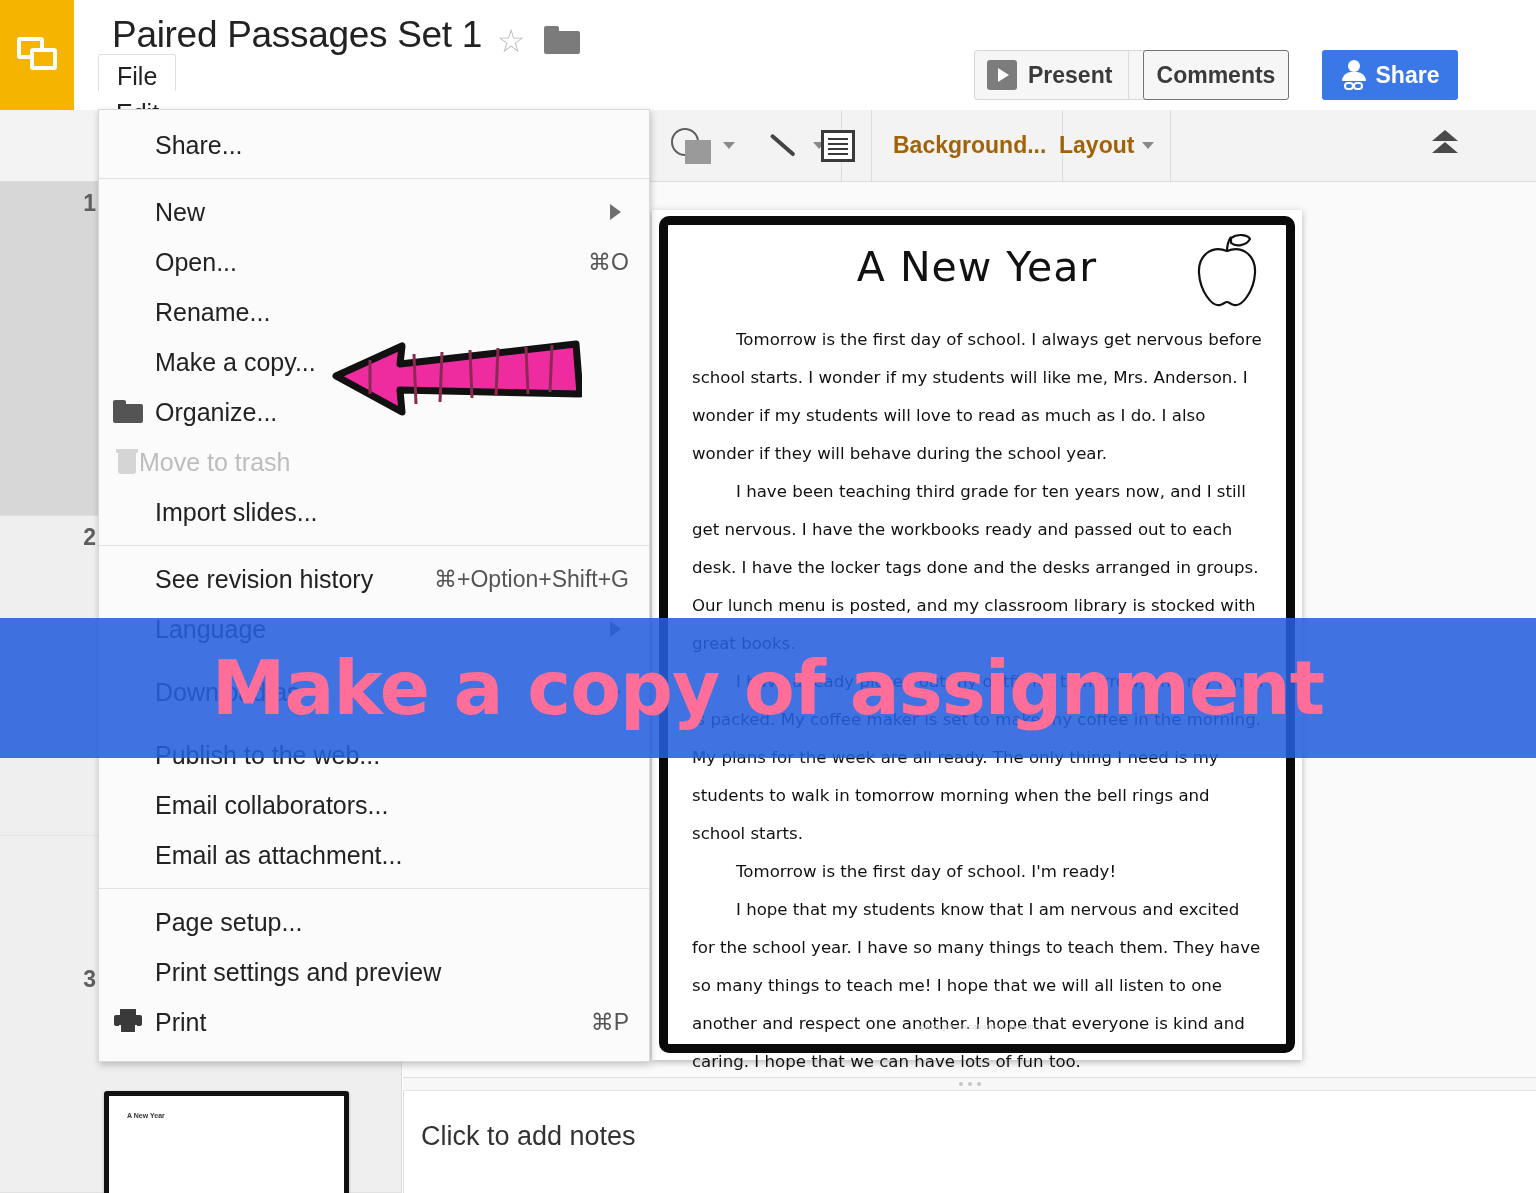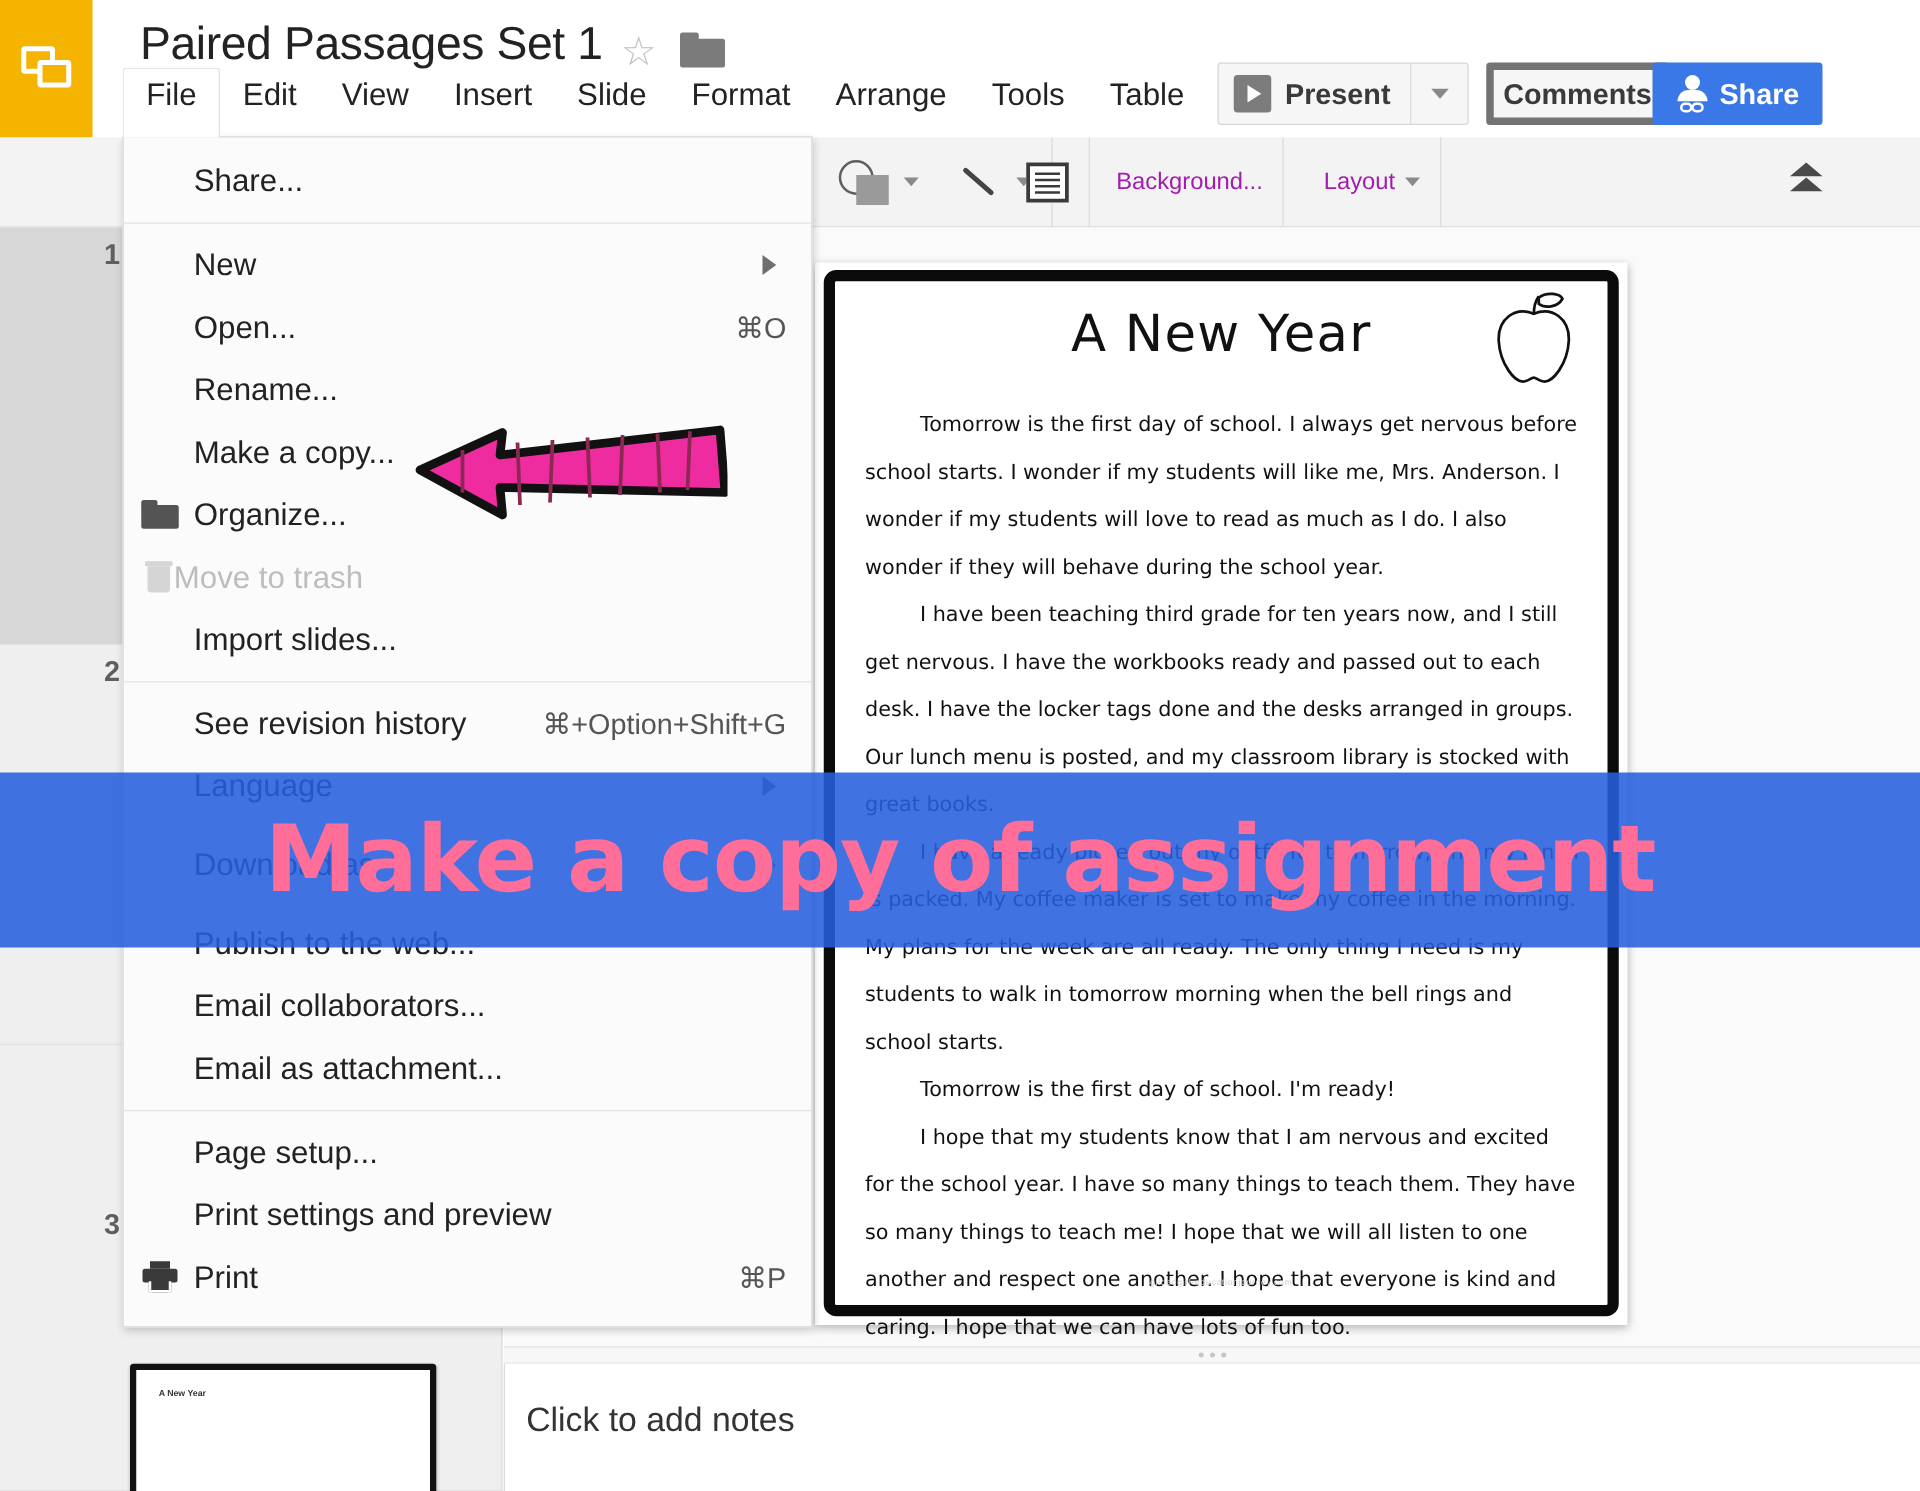--- a/index.html
+++ b/index.html
@@ -40,21 +40,21 @@
   }
   .folder-icon {
     position: absolute; left: 544px; top: 26px; width: 36px; height: 28px;
   }
   .folder-icon .tab { position: absolute; left: 0; top: 0; width: 15px; height: 6px; background: #7b7b7b; border-radius: 2px 2px 0 0; }
   .folder-icon .body { position: absolute; left: 0; top: 5px; width: 36px; height: 23px; background: #7b7b7b; border-radius: 1px 2px 2px 2px; }
 
   
   .menubar {
     position: absolute; left: 98px; top: 54px; height: 56px;
-    display: flex; align-items: flex-start;
+    display: flex; align-items: flex-start; flex-direction: column;
   }
   .menu-item {
     font-size: 25px; color: #222; padding: 8px 18px 0 18px; height: 56px;
     white-space: nowrap; cursor: default;
   }
   .menu-item.active {
     background: #fff; border: 1px solid #e0e0e0; border-bottom: none;
     border-radius: 3px 3px 0 0; padding-top: 7px; position: relative; z-index: 61;
   }
 
@@ -77,22 +77,22 @@
   .present-label { font-size: 23px; font-weight: bold; color: #3a3a3a; }
   .present-caret {
     width: 46px; border-left: 1px solid #dcdcdc;
     display: flex; align-items: center; justify-content: center;
   }
   .caret-dn {
     width: 0; height: 0; border-left: 7px solid transparent;
     border-right: 7px solid transparent; border-top: 8px solid #8a8a8a;
   }
   .comments-btn {
-    position: absolute; left: 1189px; top: 50px; height: 50px; min-width: 146px;
-    border: 6px solid #737373; border-radius: 3px; background: #f6f6f6;
+    position: absolute; left: 1143px; top: 50px; height: 50px; min-width: 146px;
+    border: 1px solid #737373; border-radius: 3px; background: #f6f6f6;
     display: flex; align-items: center; justify-content: center;
     font-size: 23px; font-weight: bold; color: #3a3a3a;
   }
   .share-btn {
     position: absolute; left: 1322px; top: 50px; height: 50px; width: 136px;
     background: #3B78E7; border-radius: 3px;
     display: flex; align-items: center; justify-content: center; gap: 9px;
   }
   .share-label { font-size: 23px; font-weight: bold; color: #ffffff; }
   .person-lock { position: relative; width: 26px; height: 30px; }
@@ -104,21 +104,21 @@
   
   .toolbar {
     position: absolute; left: 0; top: 110px; width: 1536px; height: 72px;
     background: #f3f3f3; border-bottom: 1px solid #dcdcdc;
   }
   .tb-seg {
     position: absolute; top: 0; height: 71px; display: flex; align-items: center;
     border-right: 1px solid #dcdcdc;
   }
   .tb-btn { display: flex; align-items: center; gap: 8px; padding: 0 16px; }
-  .tb-label { font-size: 19px; font-weight: normal; color: #a21caf; white-space: nowrap; }
+  .tb-label { font-size: 23px; font-weight: bold; color: #a16207; white-space: nowrap; }
   .mini-caret {
     width: 0; height: 0; border-left: 6px solid transparent;
     border-right: 6px solid transparent; border-top: 7px solid #8a8a8a;
   }
   .shape-icon { position: relative; width: 44px; height: 36px; }
   .shape-icon .circ { position: absolute; left: 0; top: 0; width: 28px; height: 28px; border: 2px solid #5f5f5f; border-radius: 50%; }
   .shape-icon .sq { position: absolute; left: 14px; top: 12px; width: 26px; height: 24px; background: #9a9a9a; }
   .line-icon { position: relative; width: 38px; height: 36px; }
   .line-icon .ln { position: absolute; left: 4px; top: 5px; width: 31px; height: 4px; background: #444; transform: rotate(41deg); transform-origin: left center; border-radius: 2px; }
   .textbox-icon { position: relative; width: 34px; height: 32px; background: #ffffff; border: 3px solid #3a3a3a; }

